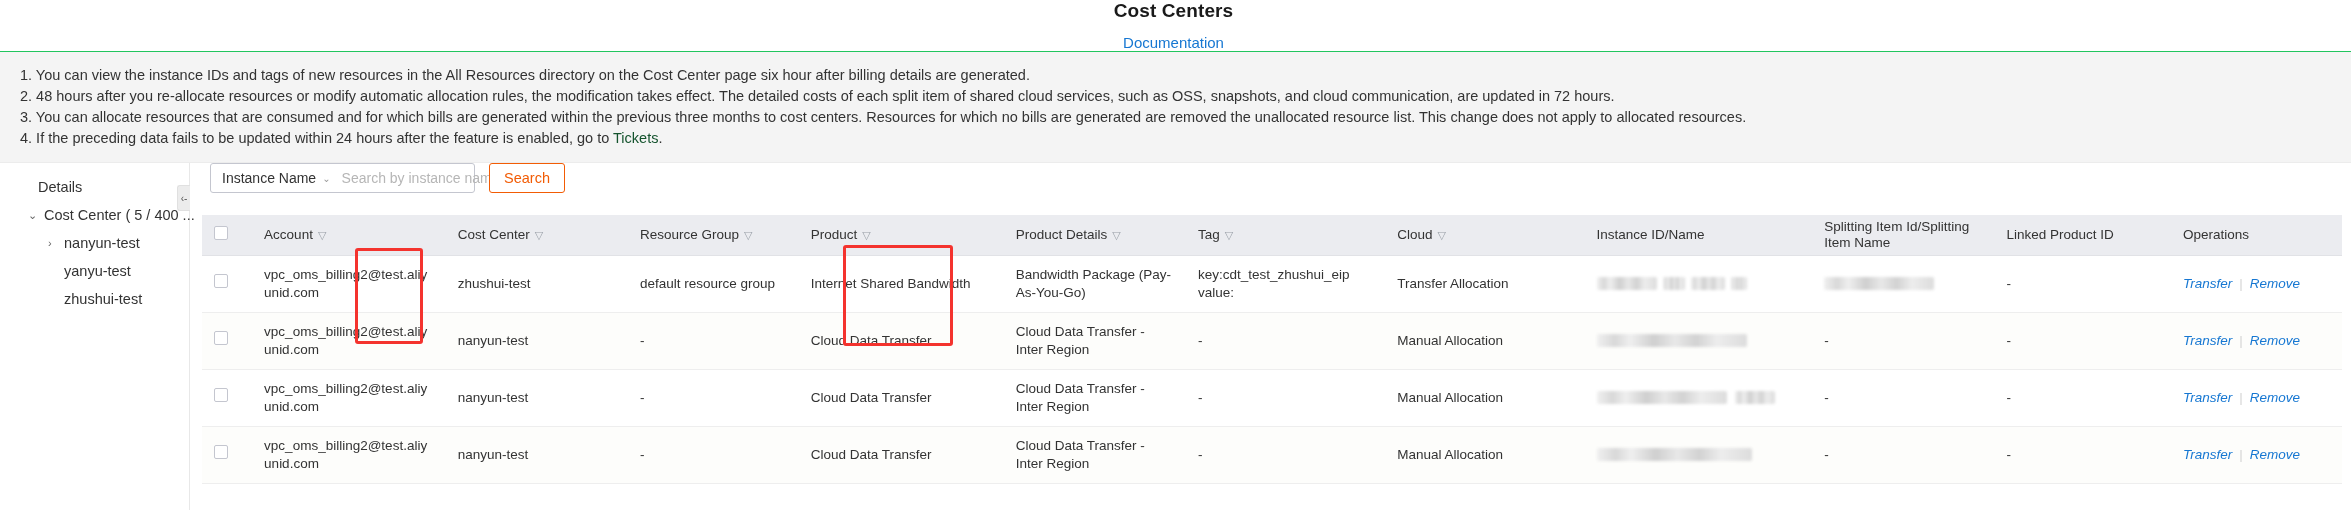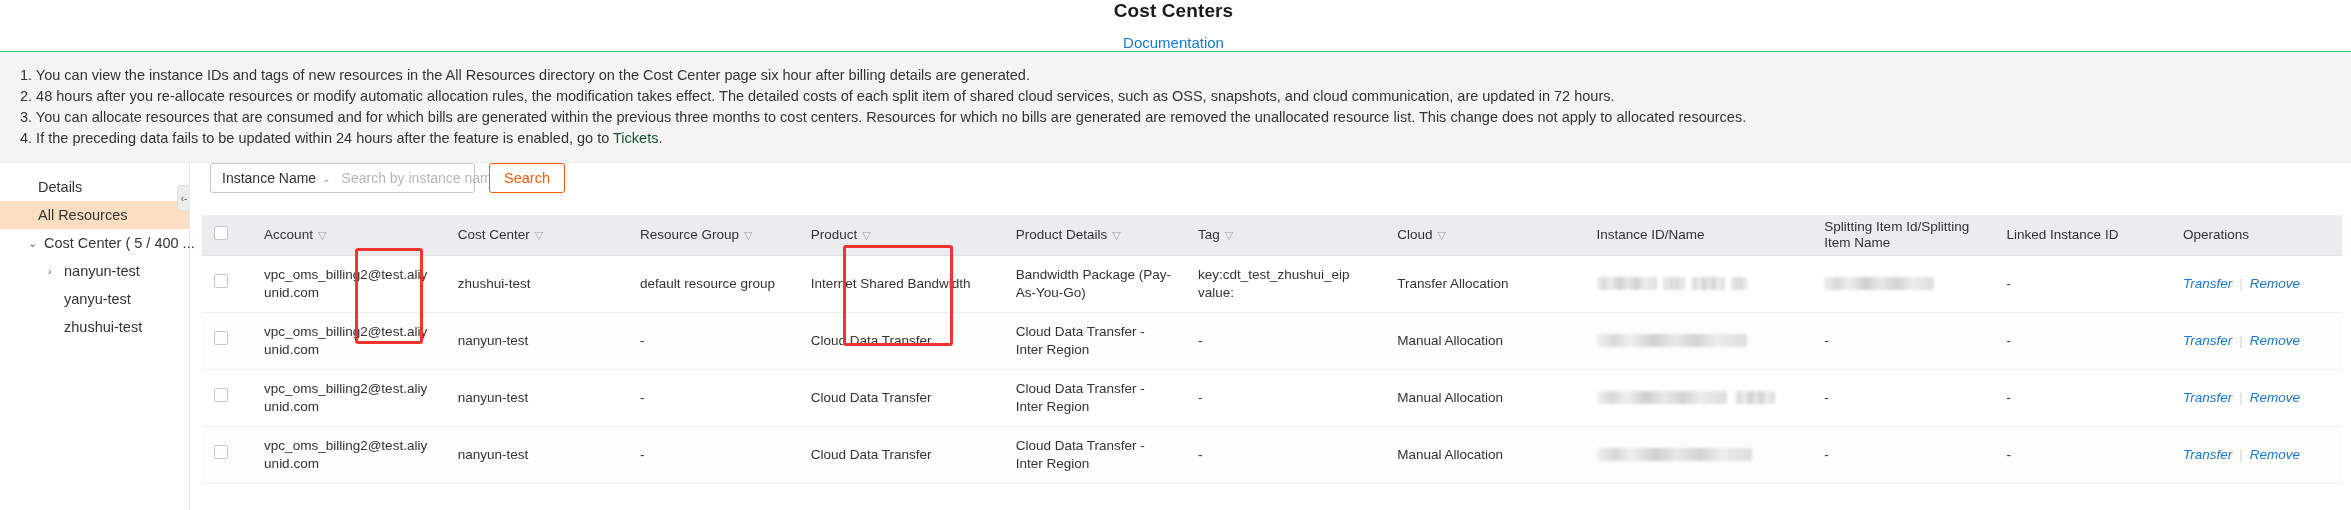--- a/index.html
+++ b/index.html
@@ -149,24 +149,20 @@
   <div class="notice-line"><span>4. If the preceding data fails to be updated within 24 hours after the feature is enabled, go to </span><a>Tickets</a><span>.</span></div>
 </div>
 
 <div class="body-wrap">
 
   <div class="sidebar">
     <div id="sidebar-items">
         <div class="side-item lvl1">
           <span class="caret spacer"></span>
           <span>Details</span>
-        </div>
-        <div class="side-item lvl1 active">
-          <span class="caret spacer"></span>
-          <span>All Resources</span>
         </div>
         <div class="side-item lvl2">
           <span class="caret">⌄</span>
           <span>Cost Center ( 5 / 400 ...</span>
         </div>
         <div class="side-item lvl3">
           <span class="caret">›</span>
           <span>nanyun-test</span>
         </div>
         <div class="side-item lvl3">
@@ -214,21 +210,21 @@
               <th><span class="cbx"></span></th>
               <th><span>Account</span><span class="filter-ico">▽</span></th>
               <th><span>Cost Center</span><span class="filter-ico">▽</span></th>
               <th><span>Resource Group</span><span class="filter-ico">▽</span></th>
               <th><span>Product</span><span class="filter-ico">▽</span></th>
               <th><span>Product Details</span><span class="filter-ico">▽</span></th>
               <th><span>Tag</span><span class="filter-ico">▽</span></th>
               <th><span>Cloud</span><span class="filter-ico">▽</span></th>
               <th><span>Instance ID/Name</span></th>
               <th><span>Splitting Item Id/Splitting Item Name</span></th>
-              <th><span>Linked Instance ID</span></th>
+              <th><span>Linked Product ID</span></th>
               <th><span>Operations</span></th>
             </tr>
         </thead>
         <tbody id="body-rows">
             <tr>
               <td><span class="cbx"></span></td>
               <td><span>vpc_oms_billing2@test.aliyunid.com</span></td>
               <td><span>zhushui-test</span></td>
               <td><span>default resource group</span></td>
               <td><span>Internet Shared Bandwidth</span></td>

